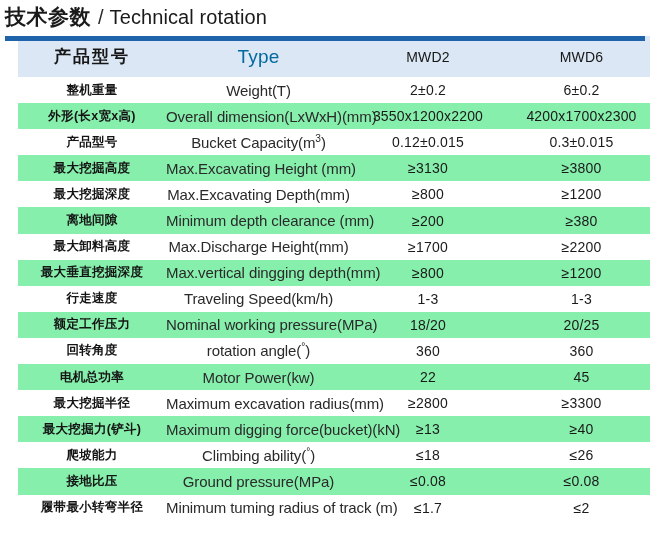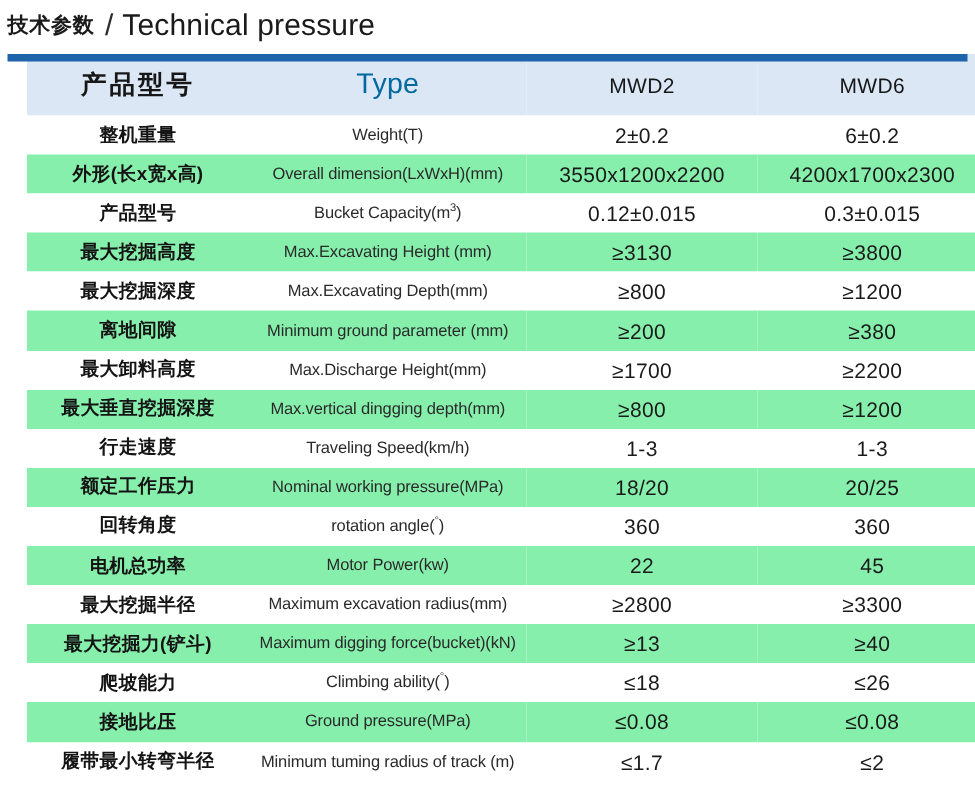--- a/index.html
+++ b/index.html
@@ -26,21 +26,21 @@
   .title-bar {
     position: absolute;
     left: 5px;
     top: 2px;
     height: 30px;
     display: flex;
     align-items: center;
     white-space: nowrap;
   }
   .title-cn {
-    font-size: 14px;
+    font-size: 21px;
     font-weight: 700;
     letter-spacing: 0.5px;
     color: #1a1a1a;
   }
   .title-sep {
     font-size: 20px;
     font-weight: 400;
     color: #2b2b2b;
     margin: 0 6px 0 7px;
   }
@@ -123,21 +123,21 @@
   }
   tbody td:last-child { border-right: 0; }
 
   td.cell-cn {
     font-size: 12.5px;
     font-weight: 700;
     letter-spacing: 0.3px;
     color: #141414;
   }
   td.cell-en {
-    font-size: 11px;
+    font-size: 15px;
     font-weight: 400;
     letter-spacing: -0.1px;
     color: #2a2a2a;
     white-space: nowrap;
   }
   td.cell-val {
     font-size: 14px;
     font-weight: 400;
     letter-spacing: 0.2px;
     color: #1a1a1a;
@@ -151,21 +151,21 @@
   }
 </style>
 </head>
 <body>
 
 <div id="page">
 
   <div class="title-bar">
     <span class="title-cn">技术参数</span>
     <span class="title-sep">/</span>
-    <span class="title-en">Technical pressure</span>
+    <span class="title-en">Technical rotation</span>
   </div>
 
   <div class="accent-bar"></div>
 
   <table class="spec-table">
     <colgroup>
       <col class="c-cn">
       <col class="c-en">
       <col class="c-v1">
       <col class="c-v2">
@@ -204,21 +204,21 @@
           <td class="cell-val">≥3800</td>
         </tr>
         <tr class="plain">
           <td class="cell-cn">最大挖掘深度</td>
           <td class="cell-en">Max.Excavating Depth(mm)</td>
           <td class="cell-val">≥800</td>
           <td class="cell-val">≥1200</td>
         </tr>
         <tr class="tint">
           <td class="cell-cn">离地间隙</td>
-          <td class="cell-en">Minimum ground parameter (mm)</td>
+          <td class="cell-en">Minimum depth clearance (mm)</td>
           <td class="cell-val">≥200</td>
           <td class="cell-val">≥380</td>
         </tr>
         <tr class="plain">
           <td class="cell-cn">最大卸料高度</td>
           <td class="cell-en">Max.Discharge Height(mm)</td>
           <td class="cell-val">≥1700</td>
           <td class="cell-val">≥2200</td>
         </tr>
         <tr class="tint">

